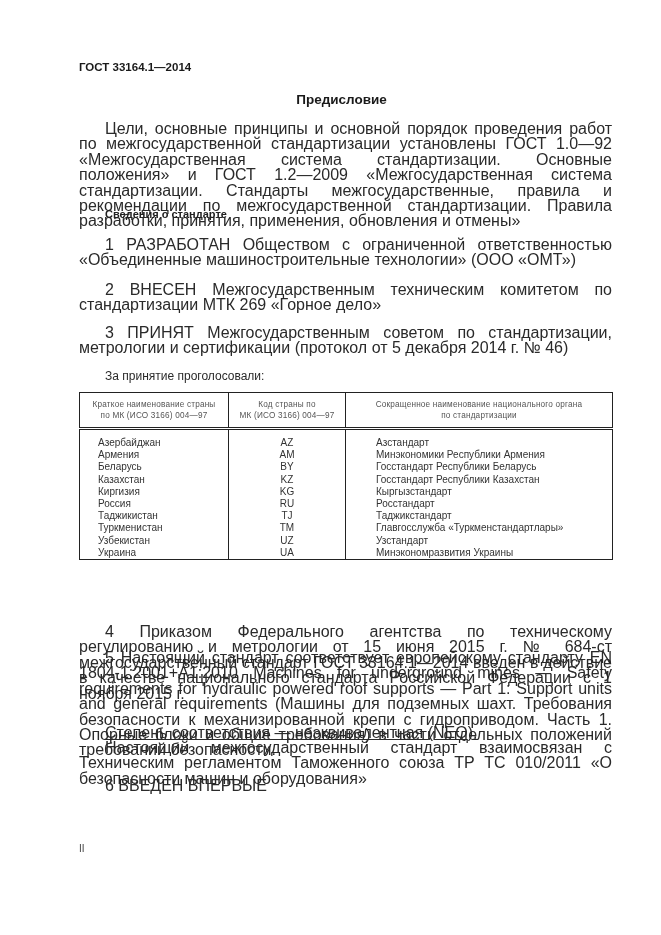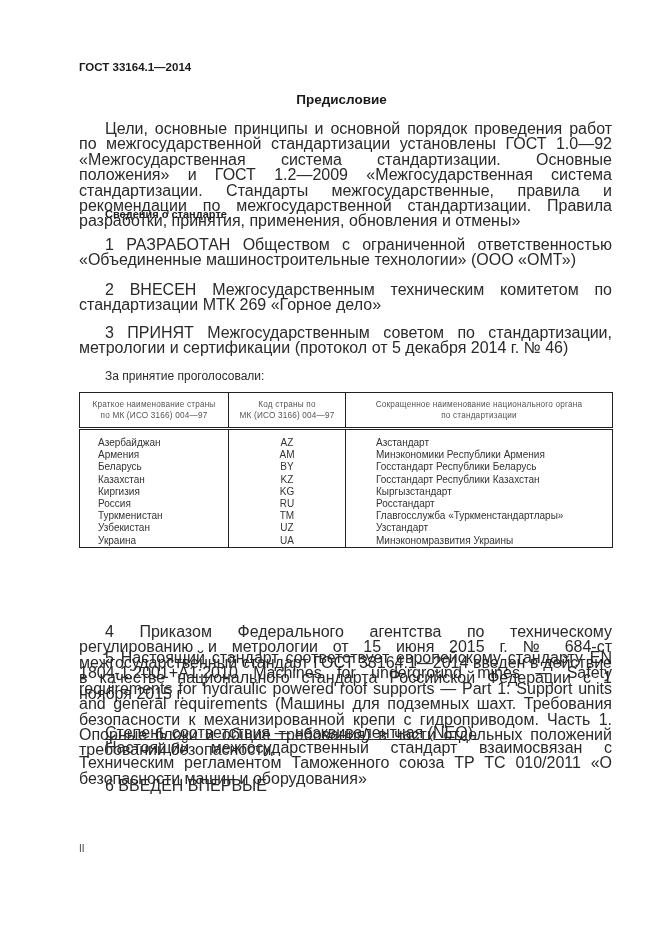--- a/index.html
+++ b/index.html
@@ -96,20 +96,25 @@
         <td class="c1">Киргизия</td>
         <td class="c2">KG</td>
         <td class="c3">Кыргызстандарт</td>
       </tr>
       <tr>
         <td class="c1">Россия</td>
         <td class="c2">RU</td>
         <td class="c3">Росстандарт</td>
       </tr>
       <tr>
+        <td class="c1">Таджикистан</td>
+        <td class="c2">TJ</td>
+        <td class="c3">Таджикстандарт</td>
+      </tr>
+      <tr>
         <td class="c1">Туркменистан</td>
         <td class="c2">TM</td>
         <td class="c3">Главгосслужба «Туркменстандартлары»</td>
       </tr>
       <tr>
         <td class="c1">Узбекистан</td>
         <td class="c2">UZ</td>
         <td class="c3">Узстандарт</td>
       </tr>
       <tr class="last">

